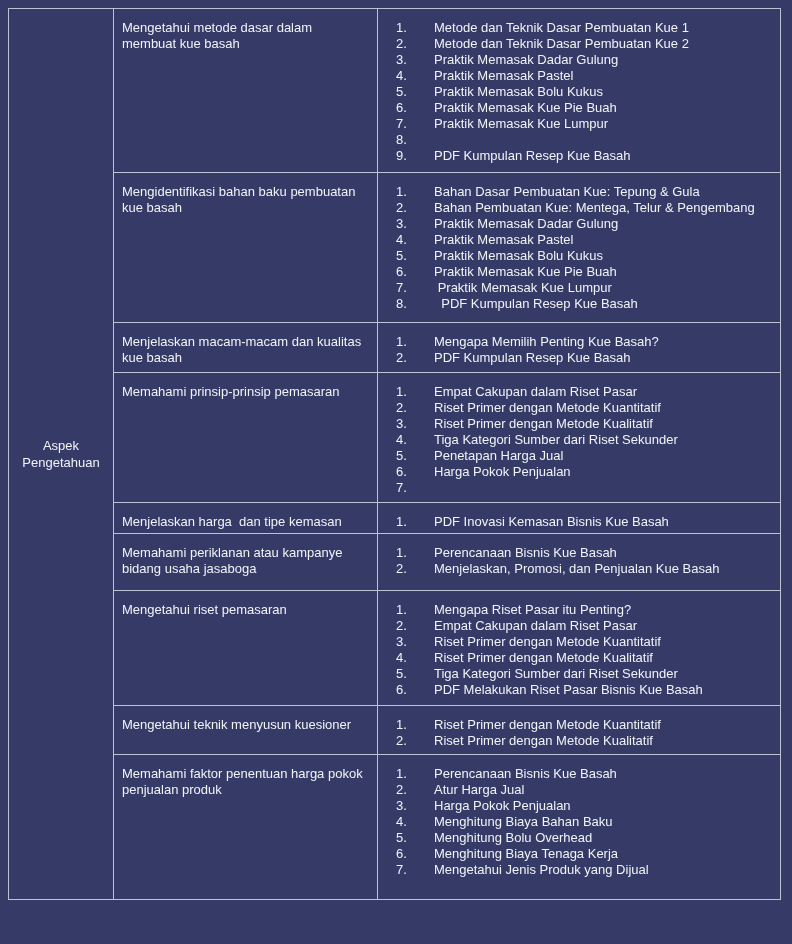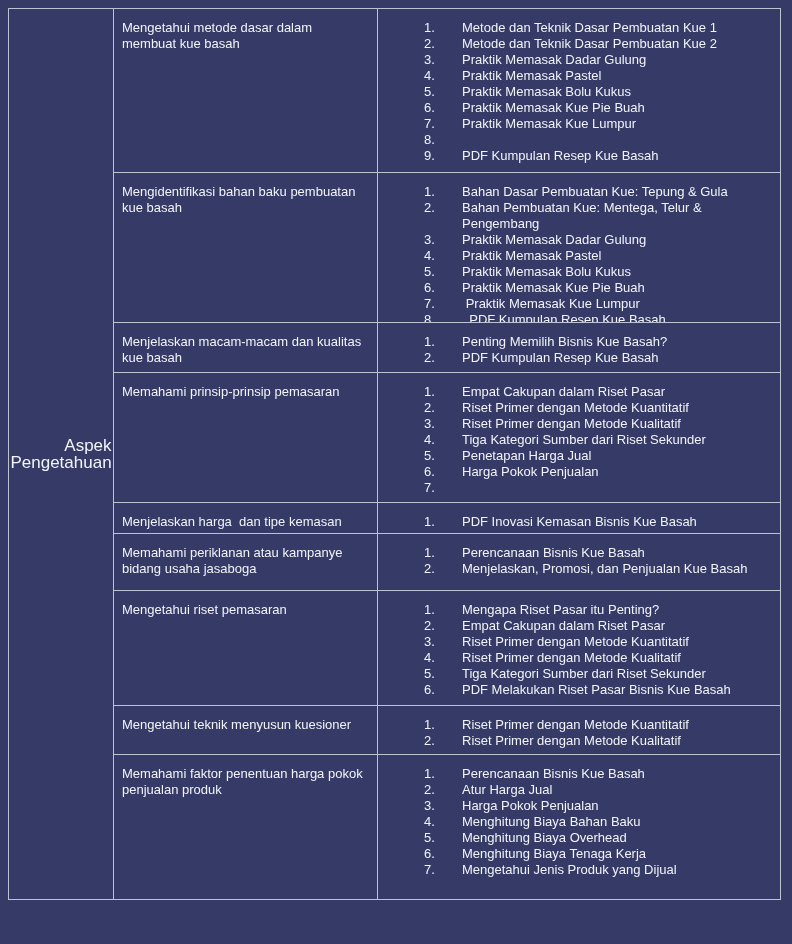--- a/index.html
+++ b/index.html
@@ -17,31 +17,30 @@
   .course-table{
     position:absolute;left:8px;top:8px;
     width:771px;height:890px;
     border:1px solid var(--border);
     display:flex;
   }
   .aspect-col{
     width:105px;flex:none;box-sizing:border-box;
     border-right:1px solid var(--border);
     display:flex;align-items:center;justify-content:center;
-    text-align:right;
-    font-size:17px;line-height:17px;
+    text-align:center;
+    font-size:13px;line-height:17px;
     padding:0 9px;
   }
   .rows-col{
     flex:1;display:flex;flex-direction:column;min-width:0;
   }
   .trow{
     display:flex;box-sizing:border-box;
     border-bottom:1px solid var(--border);
-    gap:28px;
   }
   .trow:last-child{border-bottom:none;}
   .cell-competency{
     width:264px;flex:none;box-sizing:border-box;
     border-right:1px solid var(--border);
     padding:11px 11px 0 8px;
     font-size:13px;line-height:16px;
     white-space:pre-wrap;
     overflow:hidden;
   }
@@ -138,21 +137,21 @@
             <span class="mat-num">8.</span>
             <span class="mat-text">  PDF Kumpulan Resep Kue Basah</span>
           </div>
         </div>
       </div>
       <div class="trow" style="height: 50px;">
         <div class="cell-competency"><span>Menjelaskan macam-macam dan kualitas kue basah</span></div>
         <div class="cell-materials">
           <div class="mat-item">
             <span class="mat-num">1.</span>
-            <span class="mat-text">Penting Memilih Bisnis Kue Basah?</span>
+            <span class="mat-text">Mengapa Memilih Penting Kue Basah?</span>
           </div>
           <div class="mat-item">
             <span class="mat-num">2.</span>
             <span class="mat-text">PDF Kumpulan Resep Kue Basah</span>
           </div>
         </div>
       </div>
       <div class="trow" style="height: 130px;">
         <div class="cell-competency"><span>Memahami prinsip-prinsip pemasaran</span></div>
         <div class="cell-materials">
@@ -263,21 +262,21 @@
           <div class="mat-item">
             <span class="mat-num">3.</span>
             <span class="mat-text">Harga Pokok Penjualan</span>
           </div>
           <div class="mat-item">
             <span class="mat-num">4.</span>
             <span class="mat-text">Menghitung Biaya Bahan Baku</span>
           </div>
           <div class="mat-item">
             <span class="mat-num">5.</span>
-            <span class="mat-text">Menghitung Biaya Overhead</span>
+            <span class="mat-text">Menghitung Bolu Overhead</span>
           </div>
           <div class="mat-item">
             <span class="mat-num">6.</span>
             <span class="mat-text">Menghitung Biaya Tenaga Kerja</span>
           </div>
           <div class="mat-item">
             <span class="mat-num">7.</span>
             <span class="mat-text">Mengetahui Jenis Produk yang Dijual</span>
           </div>
         </div>

